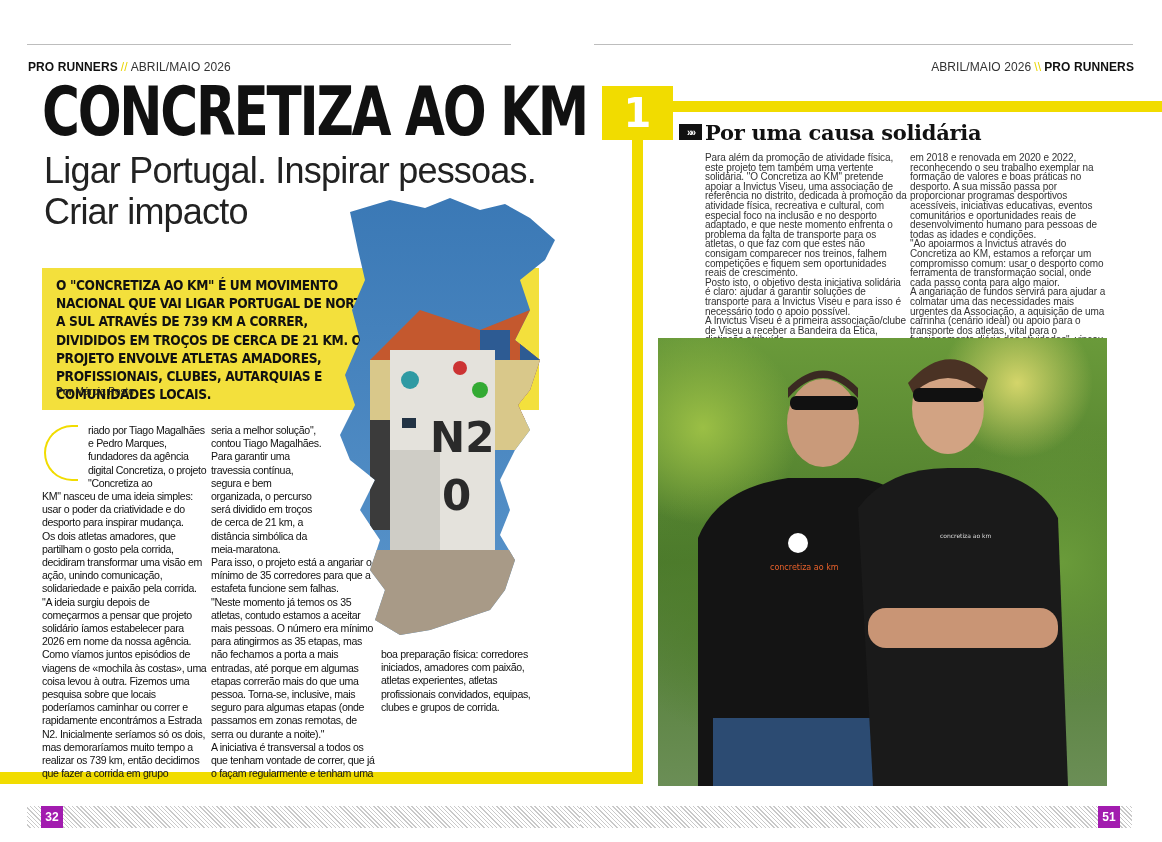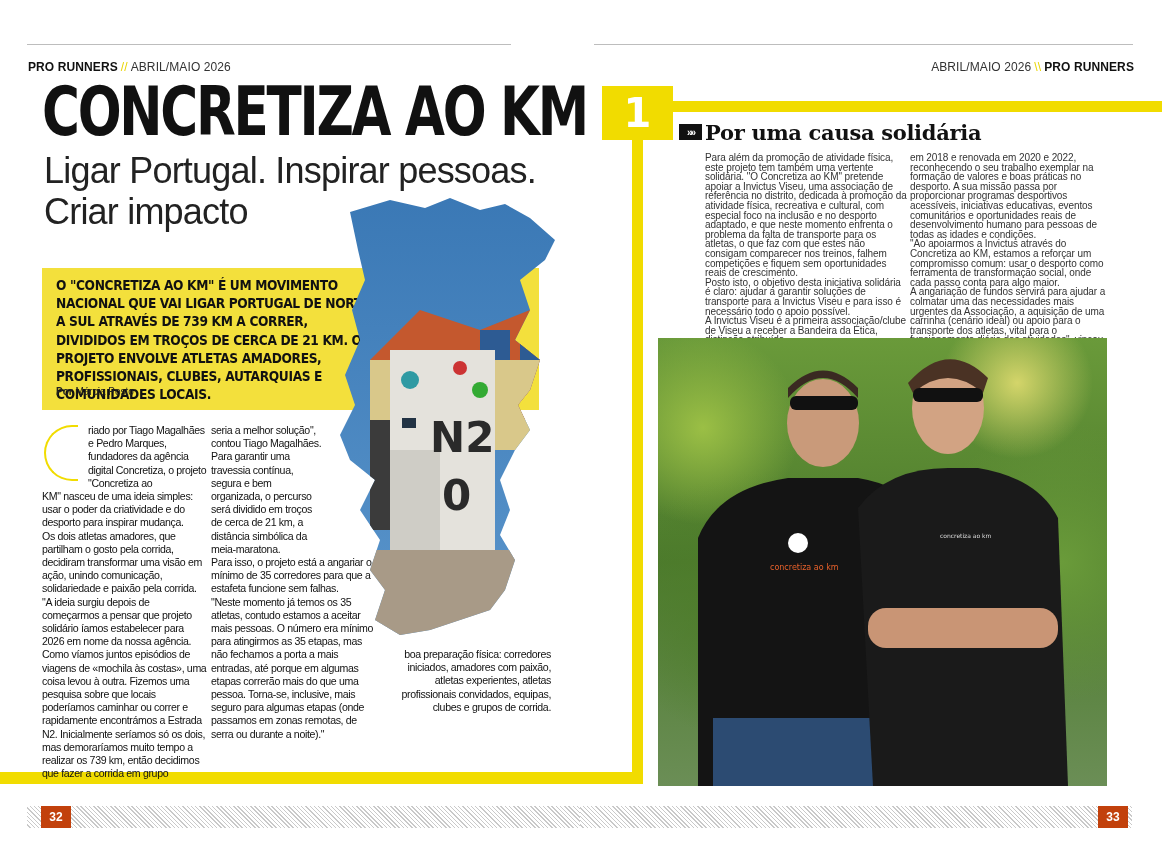--- a/index.html
+++ b/index.html
@@ -32,39 +32,39 @@
   .byline b { font-weight:bold; }
 
   .map { position:absolute; left:330px; top:190px; width:230px; height:460px; }
 
   .dropcap { position:absolute; left:44px; top:425px; width:34px; height:56px; border:2px solid #f1dc00; border-right:none; border-radius:30px 0 0 30px; }
   .col { position:absolute; font-family:"Liberation Sans", sans-serif; font-size:10.6px; line-height:13.2px; color:#111; letter-spacing:-0.35px; }
   .col p { margin:0; }
   .col1a { left:88px; top:424px; width:120px; }
   .col1b { left:42px; top:490px; width:166px; }
   .col2 { left:211px; top:424px; width:165px; }
-  .col3 { left:381px; top:648px; width:170px;text-align:right; }
+  .col3 { left:381px; top:648px; width:170px; }
 
   .sec-icon { position:absolute; left:679px; top:124px; width:23px; height:16px; background:#111; color:#fff; font-size:10px; font-weight:bold; display:flex; align-items:center; justify-content:center; letter-spacing:-2px; }
   .sec-title { position:absolute; left:705px; top:120px; font-family:"DejaVu Serif", serif; font-weight:bold; font-size:21px; color:#111; letter-spacing:-0.3px; white-space:nowrap; }
   .rcol { position:absolute; top:153px; width:203px; font-size:10px; line-height:9.6px; color:#333; letter-spacing:-0.1px; }
   .rcol1 { left:705px; }
   .rcol2 { left:910px; }
 
   .photo { position:absolute; left:658px; top:338px; width:449px; height:448px; overflow:hidden;
     background: radial-gradient(circle at 10% 20%, #9bbf45 0, transparent 18%),
                 radial-gradient(circle at 80% 10%, #d4d56a 0, transparent 14%),
                 radial-gradient(circle at 90% 50%, #6a9b3a 0, transparent 30%),
                 radial-gradient(circle at 20% 60%, #4e7d2a 0, transparent 30%),
                 linear-gradient(180deg, #6a9a3a 0%, #4c7a2c 50%, #6b8e56 100%); }
 
   .footer-strip { position:absolute; top:806px; height:22px; background: repeating-linear-gradient(45deg, #ffffff 0 2px, #c9c9c9 2px 3px); }
   .fs-left { left:27px; width:555px; }
   .fs-right { left:580px; width:552px; }
-  .pageno { position:absolute; top:806px; height:22px; width:30px; background:#c2410c; color:#fff; font-size:12px; font-weight:bold; display:flex; align-items:center; justify-content:center; }
+  .pageno { position:absolute; top:806px; height:22px; width:22px; background:#a21caf; color:#fff; font-size:12px; font-weight:bold; display:flex; align-items:center; justify-content:center; }
   .pn-left { left:41px; }
   .pn-right { left:1098px; }
 </style>
 </head>
 <body>
 
 <div class="hdr hdr-left">
   <b>PRO RUNNERS</b><span class="sep">//</span><span class="issue">ABRIL/MAIO 2026</span>
 </div>
 <div class="rule rule-left"></div>
@@ -124,20 +124,21 @@
 <div class="col col1b">
   <p>KM" nasceu de uma ideia simples: usar o poder da criatividade e do desporto para inspirar mudança.</p>
   <p>Os dois atletas amadores, que partilham o gosto pela corrida, decidiram transformar uma visão em ação, unindo comunicação, solidariedade e paixão pela corrida.</p>
   <p>"A ideia surgiu depois de começarmos a pensar que projeto solidário íamos estabelecer para 2026 em nome da nossa agência. Como víamos juntos episódios de viagens de «mochila às costas», uma coisa levou à outra. Fizemos uma pesquisa sobre que locais poderíamos caminhar ou correr e rapidamente encontrámos a Estrada N2. Inicialmente seríamos só os dois, mas demoraríamos muito tempo a realizar os 739 km, então decidimos que fazer a corrida em grupo</p>
 </div>
 <div class="col col2">
   <p style="width:120px">seria a melhor solução", contou Tiago Magalhães.</p>
   <p style="width:105px">Para garantir uma travessia contínua, segura e bem organizada, o percurso será dividido em troços de cerca de 21 km, a distância simbólica da meia-maratona.</p>
   <p>Para isso, o projeto está a angariar o mínimo de 35 corredores para que a estafeta funcione sem falhas.</p>
   <p>"Neste momento já temos os 35 atletas, contudo estamos a aceitar mais pessoas. O número era mínimo para atingirmos as 35 etapas, mas não fechamos a porta a mais entradas, até porque em algumas etapas correrão mais do que uma pessoa. Torna-se, inclusive, mais seguro para algumas etapas (onde passamos em zonas remotas, de serra ou durante a noite)."</p>
+  <p>A iniciativa é transversal a todos os que tenham vontade de correr, que já o façam regularmente e tenham uma</p>
 </div>
 <div class="col col3">
   <p>boa preparação física: corredores iniciados, amadores com paixão, atletas experientes, atletas profissionais convidados, equipas, clubes e grupos de corrida.</p>
 </div>
 
 <div class="sec-icon">»»</div>
 <h2 class="sec-title">Por uma causa solidária</h2>
 <div class="rcol rcol1">
   <p>Para além da promoção de atividade física, este projeto tem também uma vertente solidária. "O Concretiza ao KM" pretende apoiar a Invictus Viseu, uma associação de referência no distrito, dedicada à promoção da atividade física, recreativa e cultural, com especial foco na inclusão e no desporto adaptado, e que neste momento enfrenta o problema da falta de transporte para os atletas, o que faz com que estes não consigam comparecer nos treinos, falhem competições e fiquem sem oportunidades reais de crescimento.</p>
   <p>Posto isto, o objetivo desta iniciativa solidária é claro: ajudar a garantir soluções de transporte para a Invictus Viseu e para isso é necessário todo o apoio possível.</p>
@@ -165,13 +166,13 @@
     <rect x="255" y="50" width="70" height="14" rx="6" fill="#111"></rect>
     <path d="M200,170 Q230,130 290,130 L320,130 Q380,140 400,180 L410,448 L215,448 Z" fill="#1a1a1a"></path>
     <rect x="210" y="270" width="190" height="40" rx="18" fill="#c99575"></rect>
     <text x="282" y="200" font-family="DejaVu Sans, sans-serif" font-size="6" fill="#ddd">concretiza ao km</text>
   </svg>
 </div>
 
 <div class="footer-strip fs-left"></div>
 <div class="footer-strip fs-right"></div>
 <div class="pageno pn-left">32</div>
-<div class="pageno pn-right">33</div>
+<div class="pageno pn-right">51</div>
 
 </body></html>

